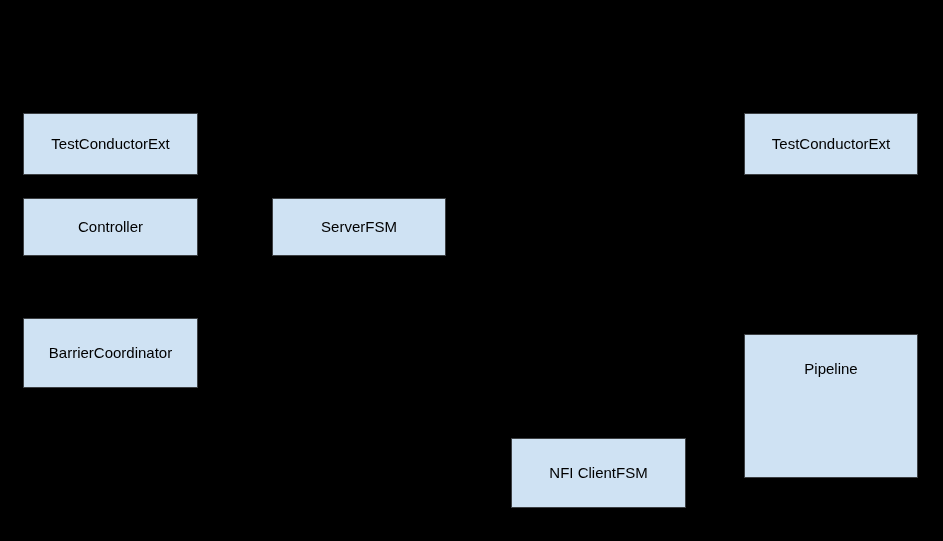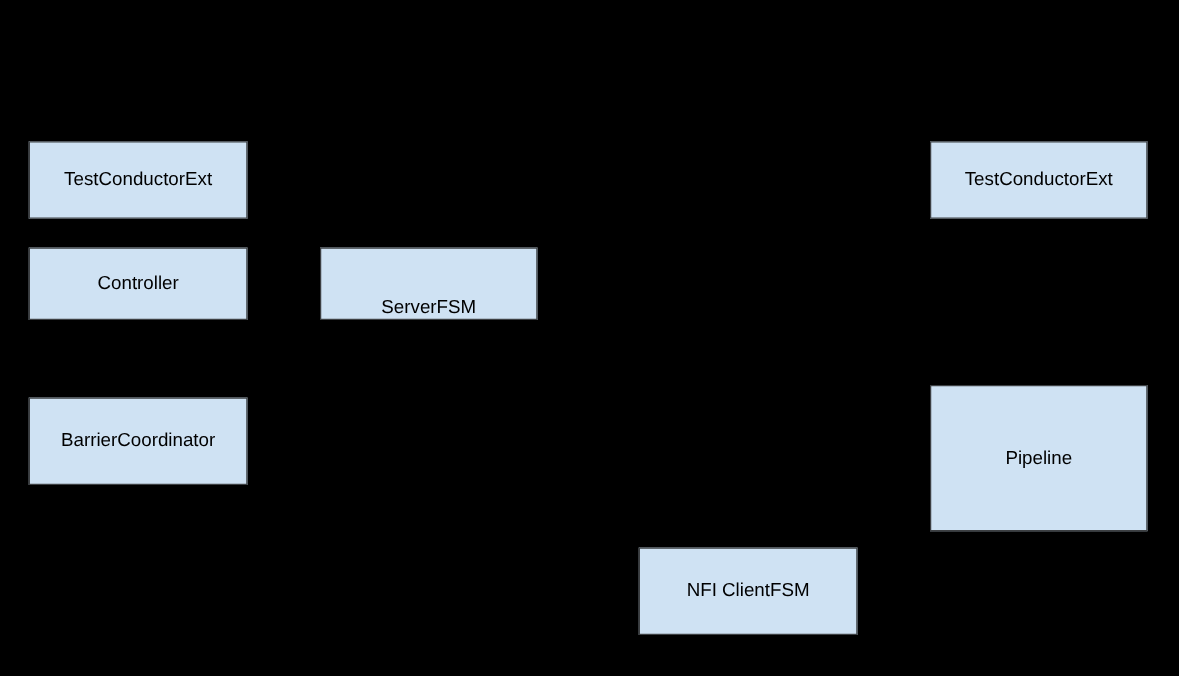--- a/index.html
+++ b/index.html
@@ -35,30 +35,30 @@
   .node--tall .node-label {
     height: 68px;
     width: 100%;
     display: flex;
     align-items: center;
     justify-content: center;
   }
 
   
   .col1 { left: 23px;  width: 175px; }
-  .col2 { left: 256px; width: 174px; align-items: flex-end; }
+  .col2 { left: 272px; width: 174px; }
   .col3 { left: 511px; width: 175px; }
   .col4 { left: 744px; width: 174px; }
 
   
   .row1 { top: 78px;  height: 62px; margin-top: 35px; }
   .row2 { top: 198px; height: 58px; }
   .row3 { top: 318px; height: 70px; }
   .row4 { top: 438px; height: 70px; }
-  .row3tall { top: 308px; height: 117px; align-items: center; }
+  .row3tall { top: 334px; height: 144px; }
 </style>
 </head>
 <body>
 
 <div class="canvas">
 
   <div class="node col1 row1">
     <span class="node-label">TestConductorExt</span>
   </div>
   <div class="node col1 row2">

